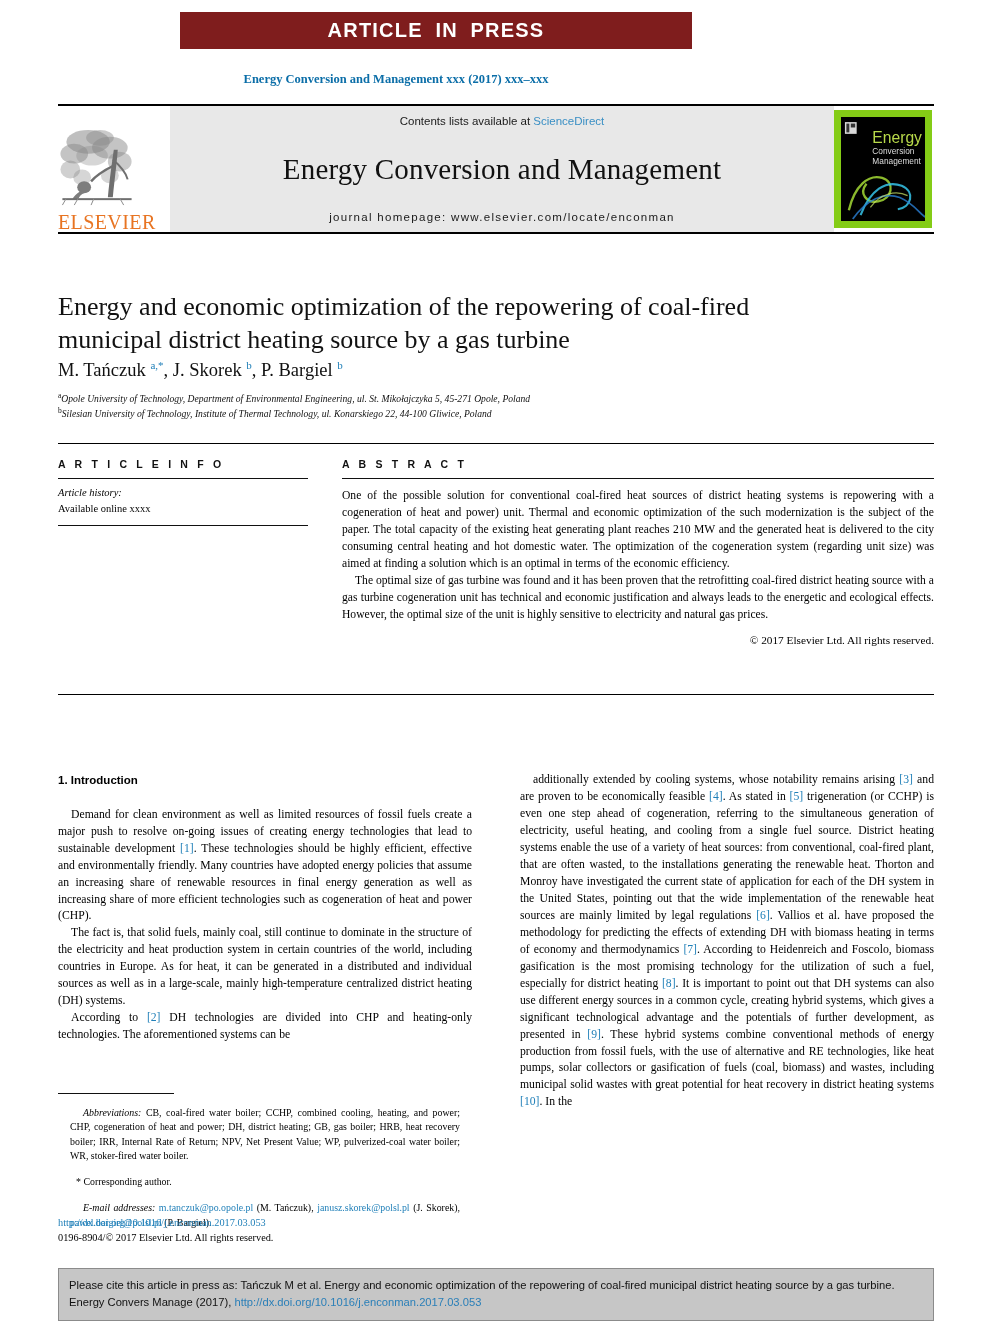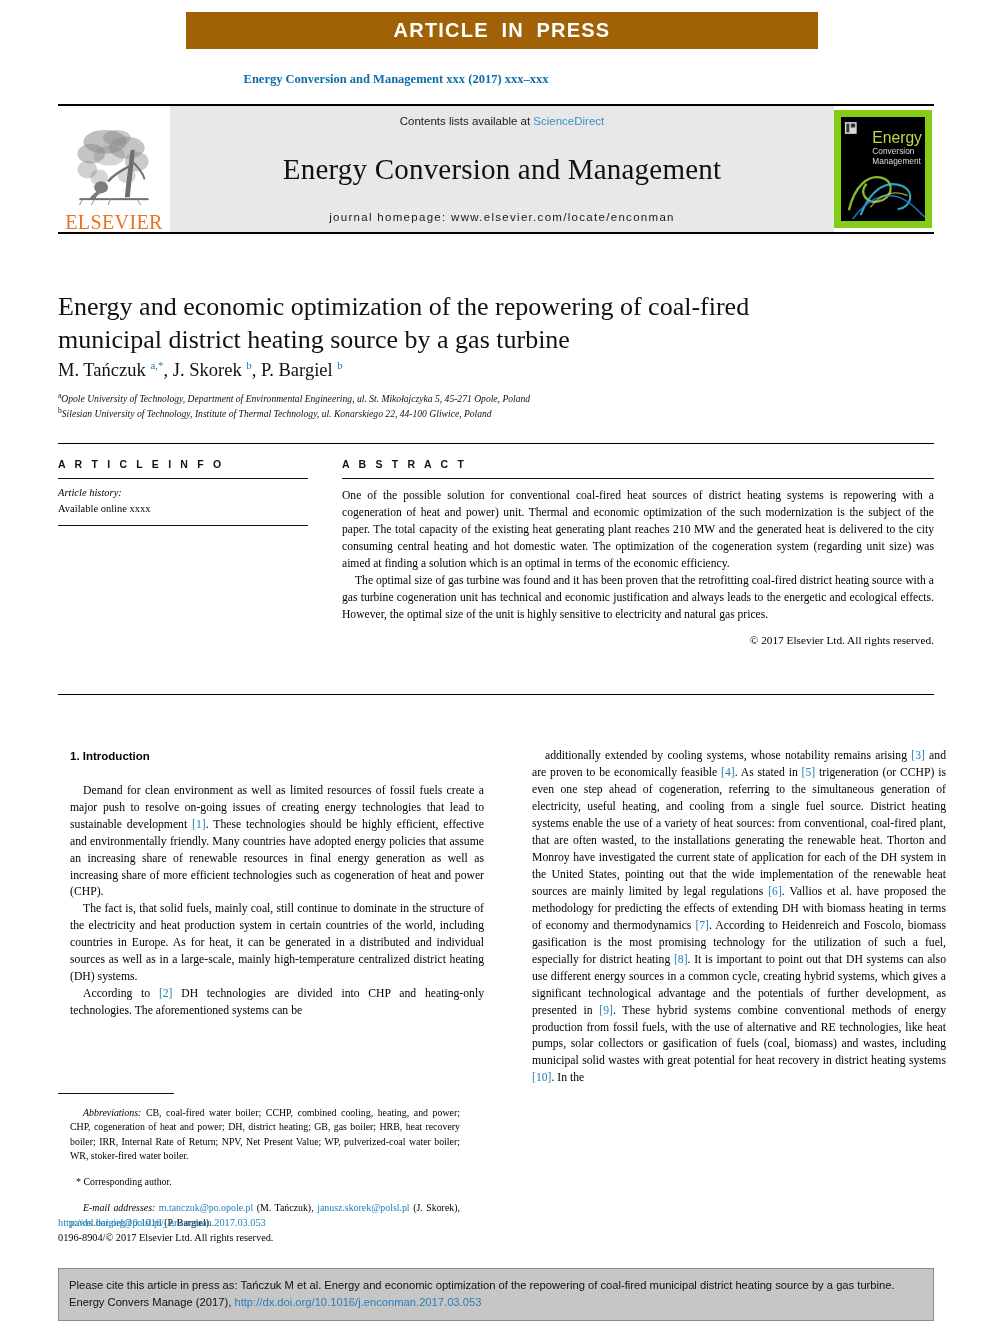--- a/index.html
+++ b/index.html
@@ -12,25 +12,25 @@
     height: 1323px;
     font-family: "Liberation Serif", serif;
     color: #000000;
     position: relative;
     overflow: hidden;
   }
 
   
   .aip-banner {
     position: absolute;
-    left: 186px;
+    left: 180px;
     top: 12px;
-    width: 632px;
+    width: 512px;
     height: 37px;
-    background: #a16207;
+    background: #7f1d1d;
     display: flex;
     align-items: center;
     justify-content: center;
   }
   .aip-banner .aip-text {
     color: #ffffff;
     font-family: "Liberation Sans", sans-serif;
     font-weight: bold;
     font-size: 20px;
     letter-spacing: 1.2px;
@@ -64,21 +64,21 @@
   .masthead-inner {
     display: flex;
     height: 126px;
     align-items: stretch;
   }
   .elsevier-logo {
     width: 112px;
     flex: 0 0 112px;
     display: flex;
     flex-direction: column;
-    align-items: center;
+    align-items: flex-start;
     justify-content: flex-start;
     padding-top: 20px;
     box-sizing: border-box;
   }
   .elsevier-tree { width: 78px; height: 86px; }
   .elsevier-word {
     color: #e87422;
     font-family: "Liberation Serif", serif;
     font-size: 20px;
     letter-spacing: 0.4px;
@@ -213,26 +213,25 @@
   .abstract-p + .abstract-p { text-indent: 13px; }
   .copyright {
     font-size: 11.3px;
     text-align: right;
     margin-top: 11px;
   }
 
   
   .col {
     position: absolute;
-    top: 748px;
+    top: 772px;
     width: 414px;
     font-size: 11.7px;
     line-height: 1.45;
     text-align: justify;
-    margin-left: 12px;
   }
   .col-left  { left: 58px; }
   .col-right { left: 520px; }
   .sec-title {
     font-family: "Liberation Sans", sans-serif;
     font-weight: bold;
     font-size: 11.5px;
     margin: 0 0 18px 0;
   }
   .col p { margin: 0; text-indent: 13px; }

